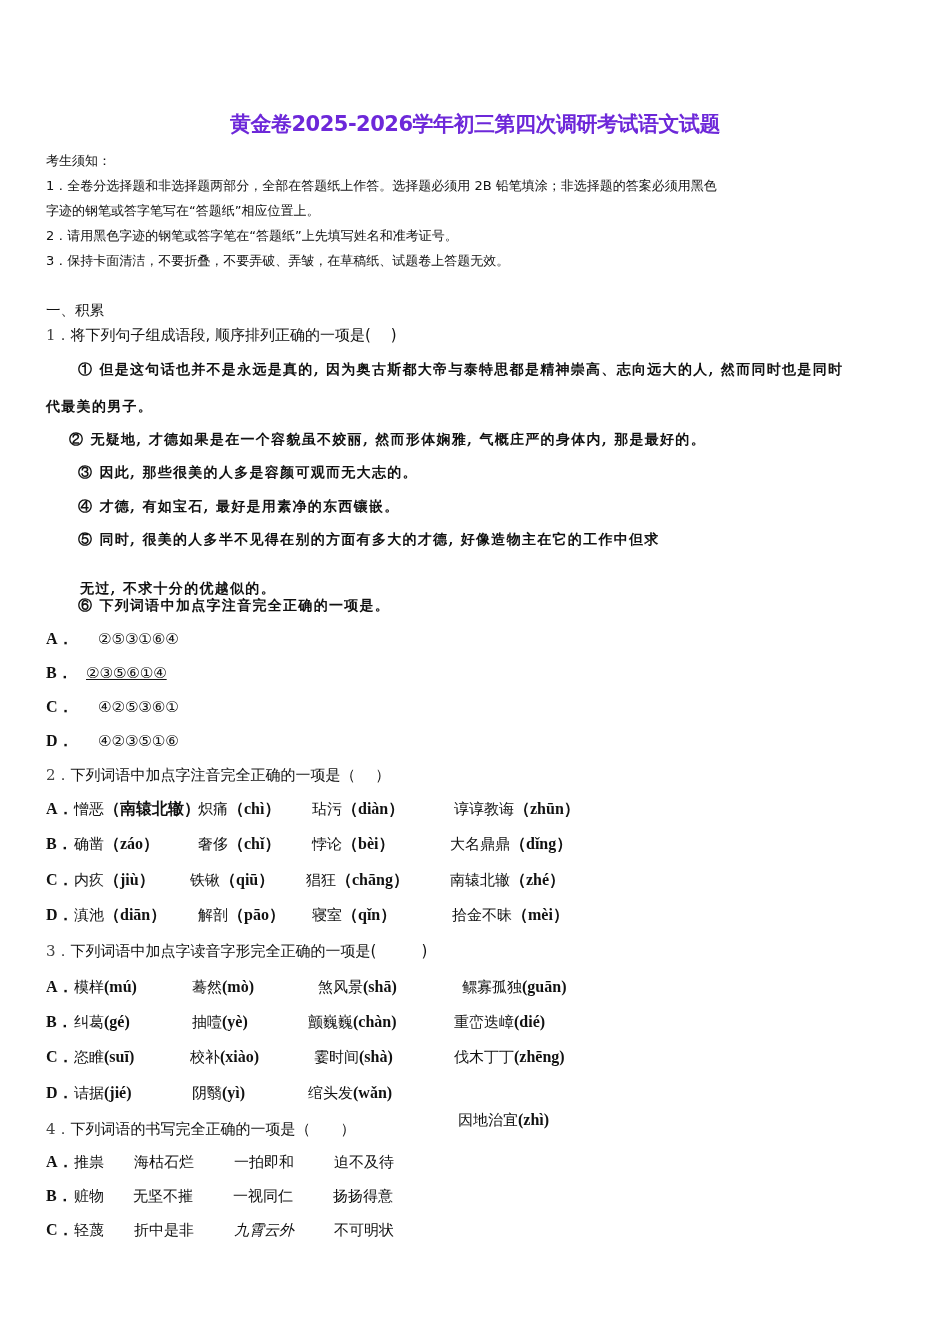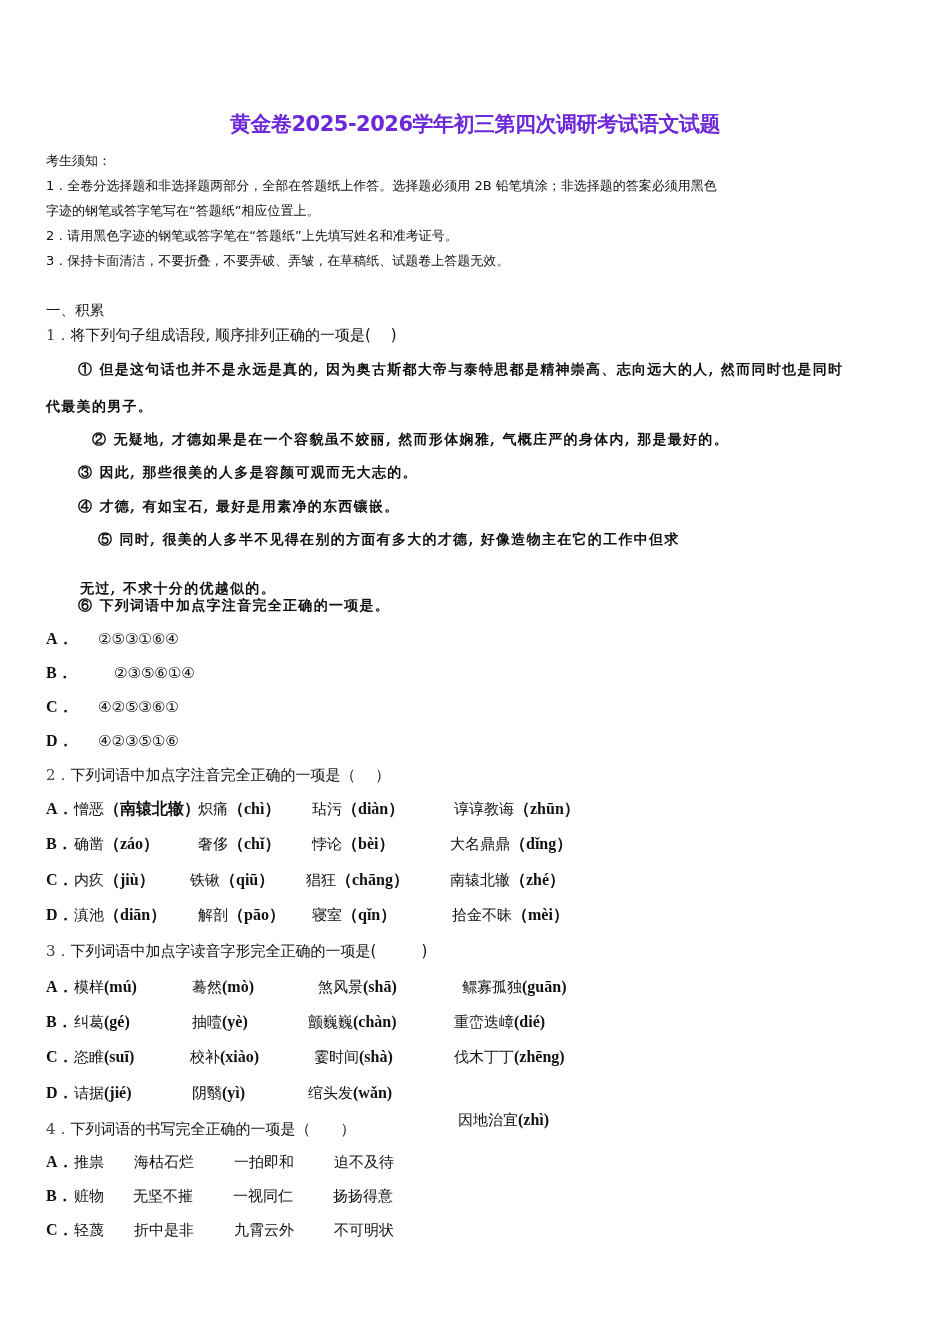--- a/index.html
+++ b/index.html
@@ -55,34 +55,34 @@
   </div>
 
   <div class="line" style="left:46px; top:300px;">一、积累</div>
 
   <div>
     <div class="q" style="left:46px; top:325px;">
       <span class="qnum">1．</span><span>将下列句子组成语段, 顺序排列正确的一项是(　 )</span>
     </div>
     <div class="sent" style="left:78px; top:359px;">① 但是这句话也并不是永远是真的, 因为奥古斯都大帝与泰特思都是精神崇高、志向远大的人, 然而同时也是同时</div>
     <div class="sent" style="left:46px; top:396px;">代最美的男子。</div>
-    <div class="sent" style="left:92px; top:429px;text-align:right;">② 无疑地, 才德如果是在一个容貌虽不姣丽, 然而形体娴雅, 气概庄严的身体内, 那是最好的。</div>
+    <div class="sent" style="left:69px; top:429px;text-align:right;">② 无疑地, 才德如果是在一个容貌虽不姣丽, 然而形体娴雅, 气概庄严的身体内, 那是最好的。</div>
     <div class="sent" style="left:78px; top:462px;">③ 因此, 那些很美的人多是容颜可观而无大志的。</div>
     <div class="sent" style="left:78px; top:496px;">④ 才德, 有如宝石, 最好是用素净的东西镶嵌。</div>
-    <div class="sent" style="left:78px; top:529px;margin-left:20px;">⑤ 同时, 很美的人多半不见得在别的方面有多大的才德, 好像造物主在它的工作中但求</div>
+    <div class="sent" style="left:78px; top:529px;">⑤ 同时, 很美的人多半不见得在别的方面有多大的才德, 好像造物主在它的工作中但求</div>
     <div class="sent" style="left:80px; top:562px;margin-top:16px;">无过, 不求十分的优越似的。</div>
     <div class="sent" style="left:78px; top:595px;">⑥ 下列词语中加点字注音完全正确的一项是。</div>
 
     <div class="opt" style="left:46px; top:628px; width:400px;">
       <span class="lbl">A．</span>
       <span class="cell circ" style="left:28px;">②⑤③①⑥④</span>
     </div>
     <div class="opt" style="left:46px; top:662px; width:400px;">
       <span class="lbl">B．</span>
-      <span class="cell circ" style="left:44px;">②③⑤⑥①④</span>
+      <span class="cell circ" style="left:16px;text-decoration:underline;">②③⑤⑥①④</span>
     </div>
     <div class="opt" style="left:46px; top:696px; width:400px;">
       <span class="lbl">C．</span>
       <span class="cell circ" style="left:28px;">④②⑤③⑥①</span>
     </div>
     <div class="opt" style="left:46px; top:730px; width:400px;">
       <span class="lbl">D．</span>
       <span class="cell circ" style="left:28px;">④②③⑤①⑥</span>
     </div>
   </div>
@@ -173,18 +173,18 @@
       <span class="lbl">B．</span>
       <span class="cell" style="left:28px;">赃物</span>
       <span class="cell" style="left:87px;">无坚不摧</span>
       <span class="cell" style="left:187px;">一视同仁</span>
       <span class="cell" style="left:287px;">扬扬得意</span>
     </div>
     <div class="opt" style="left:46px; top:1219px; width:420px;">
       <span class="lbl">C．</span>
       <span class="cell" style="left:28px;">轻蔑</span>
       <span class="cell" style="left:88px;">折中是非</span>
-      <span class="cell" style="left:188px;">九霄云外</span>
+      <span class="cell" style="left:188px;font-style:italic;">九霄云外</span>
       <span class="cell" style="left:288px;">不可明状</span>
     </div>
   </div>
 
 </div>
 
 </body></html>

